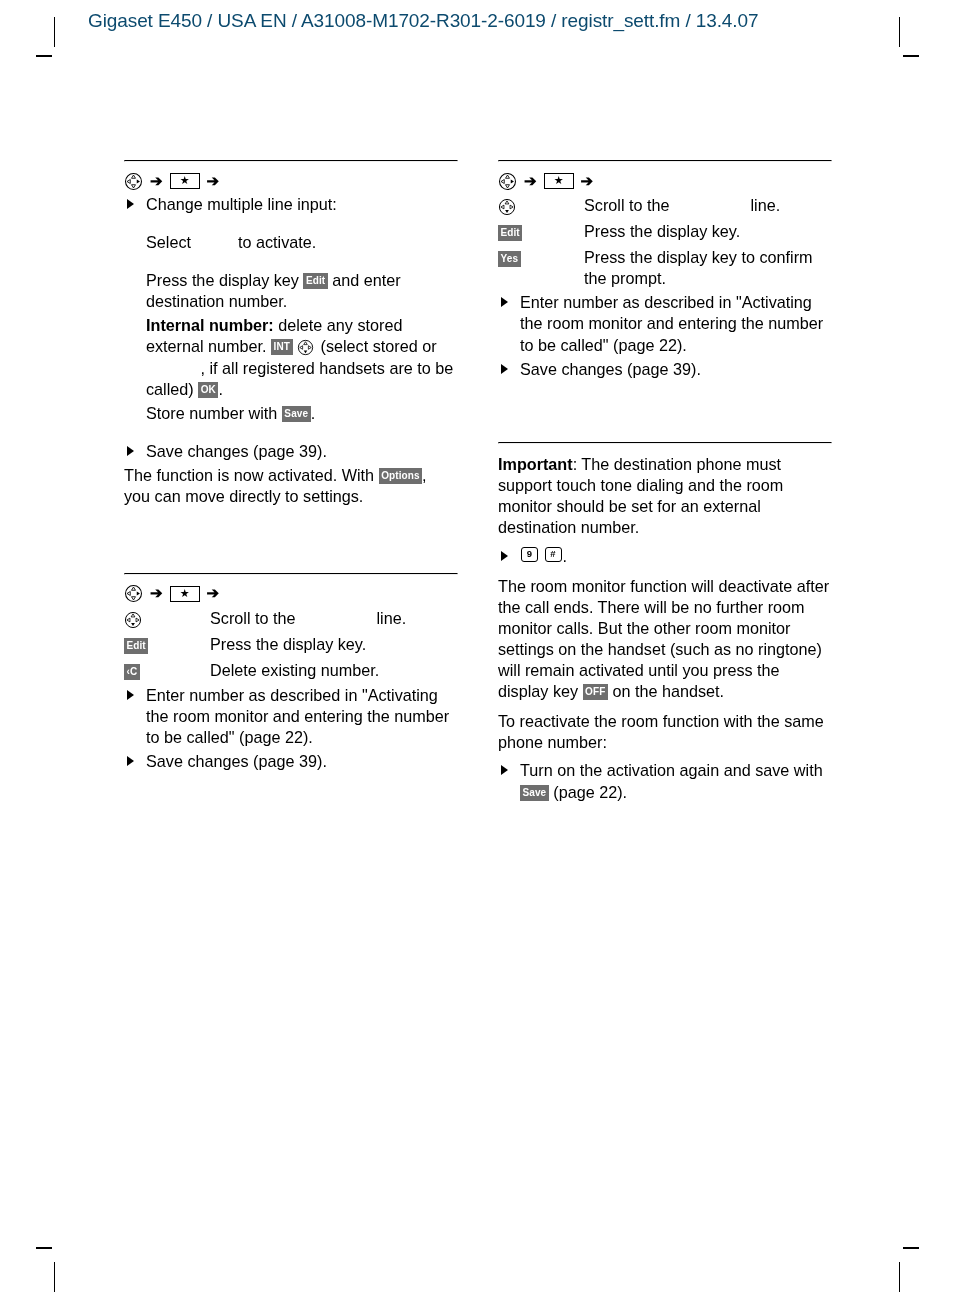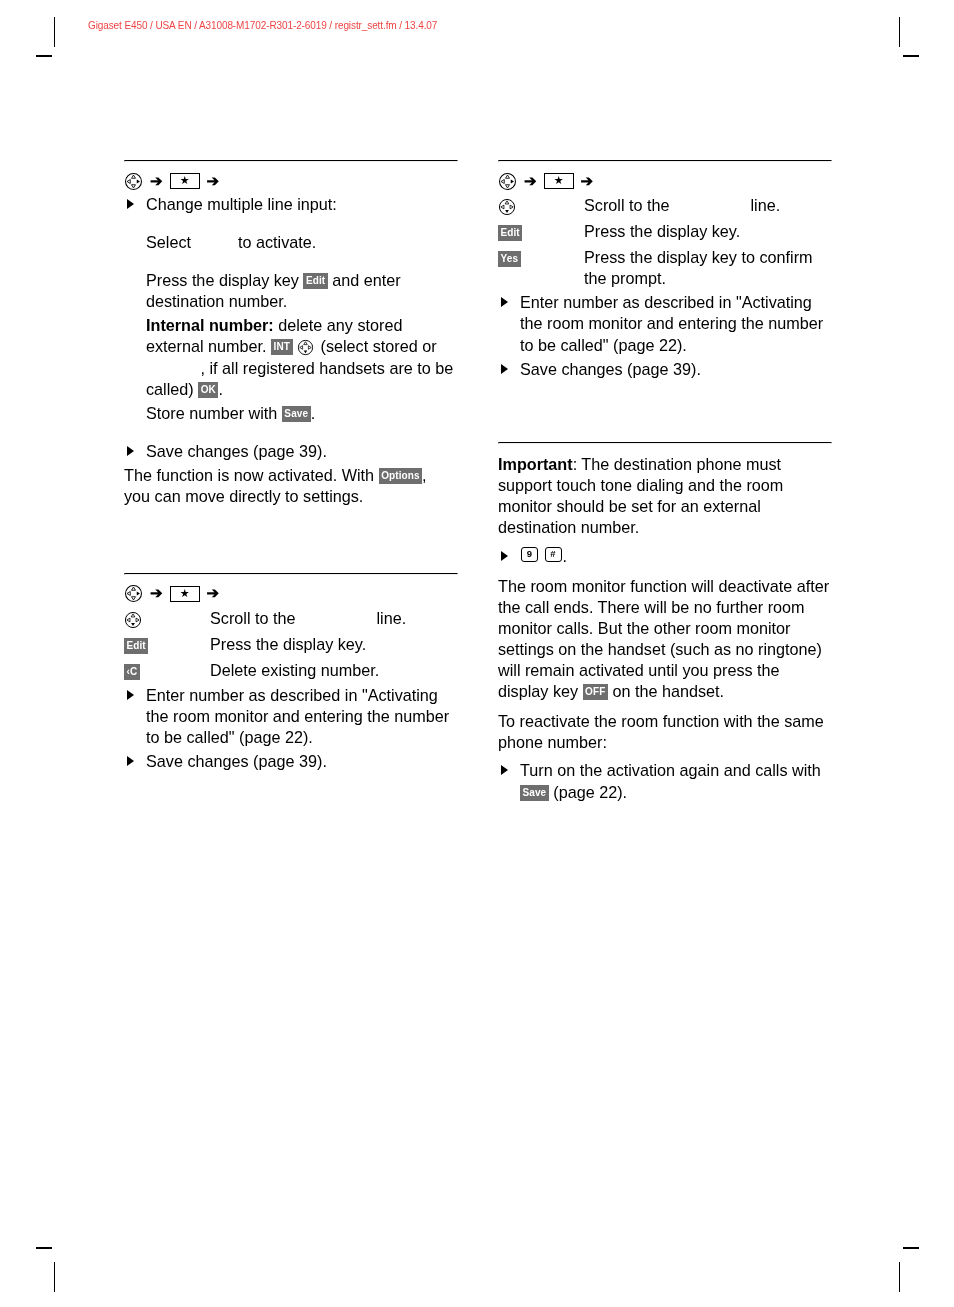--- a/index.html
+++ b/index.html
@@ -31,25 +31,25 @@
 
   .crop-tl-h { left: 36px;  top: 55px; }
   .crop-tr-h { left: 903px; top: 55px; }
   .crop-bl-h { left: 36px;  top: 1247px; }
   .crop-br-h { left: 903px; top: 1247px; }
 
   
   .page-header {
     position: absolute;
     left: 88px;
-    top: 20px;
-    font-size: 10px;
+    top: 10px;
+    font-size: 19px;
     letter-spacing: -0.1px;
     white-space: nowrap;
-    color: #ef4444;
+    color: #0c4a6e;
   }
 
   
   .col {
     position: absolute;
     top: 160px;
     width: 332px;
     font-size: 16.2px;
     line-height: 1.30;
   }
@@ -427,18 +427,18 @@
     <div class="para" style="margin-top:9px">
       <span>The room monitor function will deactivate after the call ends. There will be no further room monitor calls. But the other room monitor settings on the handset (such as no ringtone) will remain activated until you press the display key</span>
       <span class="sk">OFF</span>
       <span>on the handset.</span>
     </div>
 
     <div class="para" style="margin-top:9px">To reactivate the room function with the same phone number:</div>
 
     <div class="bullet" style="margin-top:7px">
       <span class="tri"></span>
-      <span>Turn on the activation again and calls with</span>
+      <span>Turn on the activation again and save with</span>
       <span class="sk">Save</span>
       <span>(page 22).</span>
     </div>
   </div>
 </div>
 
 </body></html>

